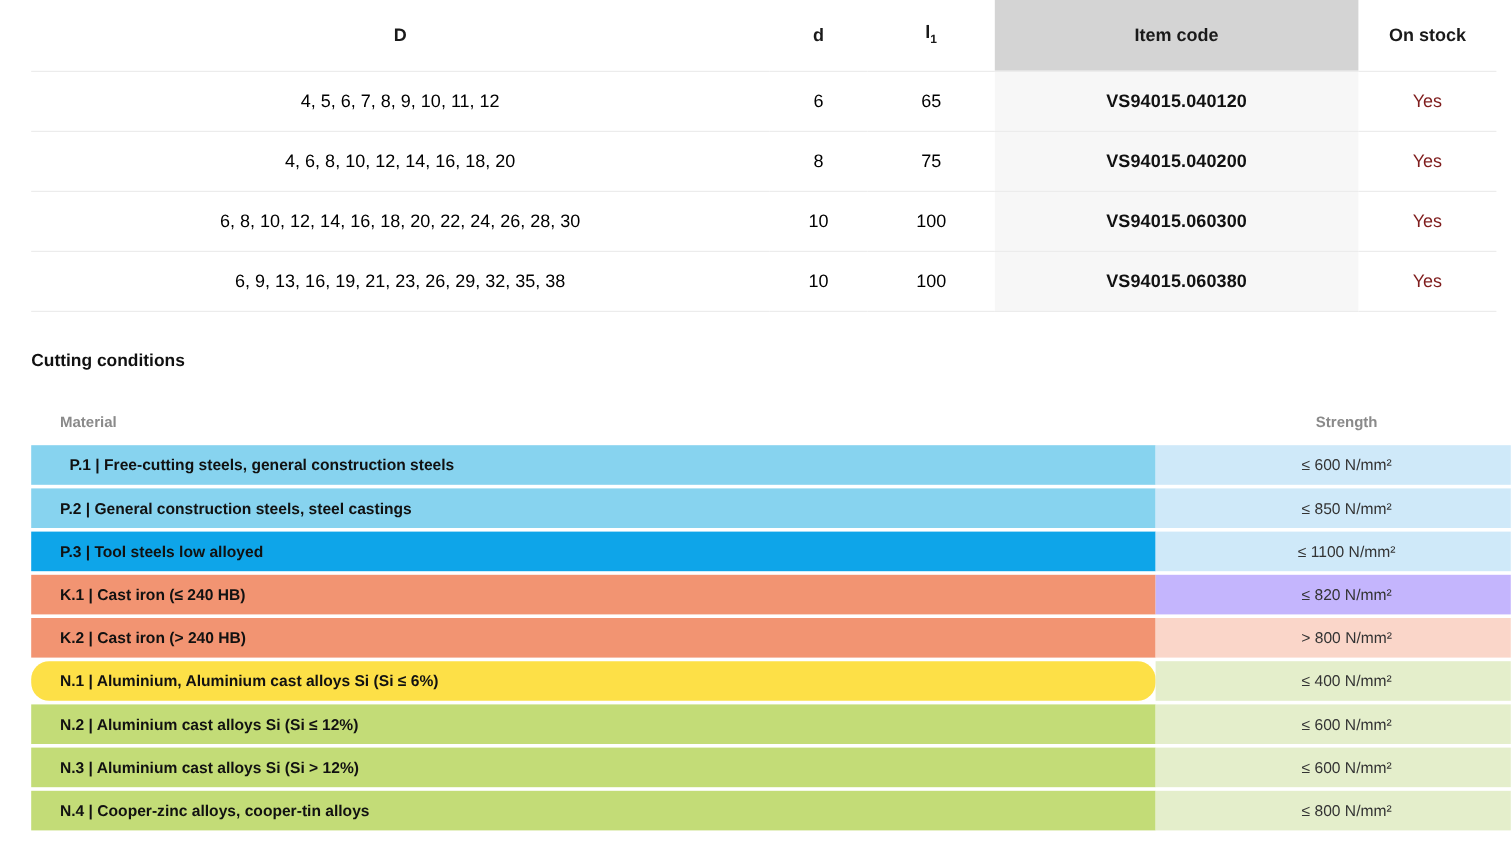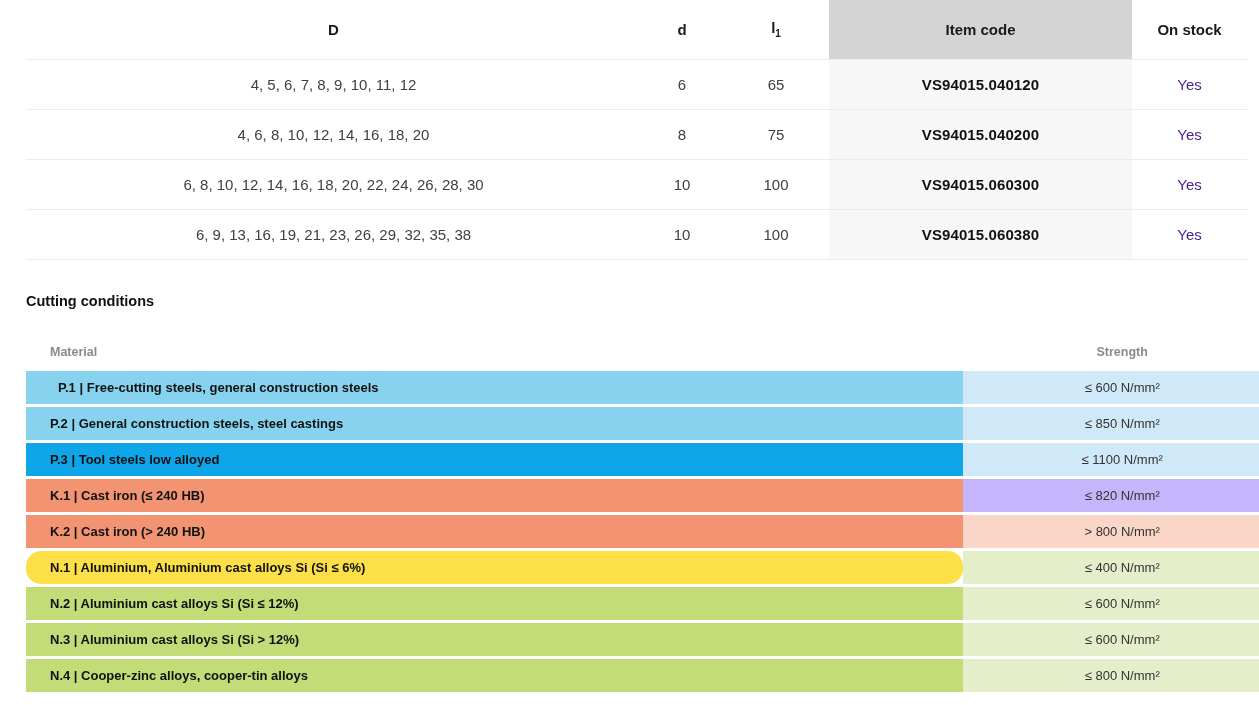--- a/index.html
+++ b/index.html
@@ -44,35 +44,35 @@
     text-align: center;
     height: 59px;
     vertical-align: middle;
     padding: 0 6px;
   }
   table.dim th.code-head {
     background: #d4d4d4;
   }
   table.dim td {
     font-size: 15px;
-    color: #404040;
+    color: #000000;
     text-align: center;
     height: 50px;
     vertical-align: middle;
     padding: 0 6px;
     border-top: 1px solid #ececec;
   }
   table.dim tbody tr:last-child td { border-bottom: 1px solid #ececec; }
   table.dim td.code-cell {
     background: #f7f7f7;
     font-weight: bold;
     color: #111111;
     letter-spacing: 0.1px;
   }
-  table.dim td.stock-cell { color: #4c1d95; }
+  table.dim td.stock-cell { color: #7f1d1d; }
   .sub { font-size: 10px; vertical-align: sub; }
 
   
   .section-title {
     position: absolute;
     left: 26px;
     top: 293px;
     font-size: 14.5px;
     font-weight: bold;
     color: #111111;

